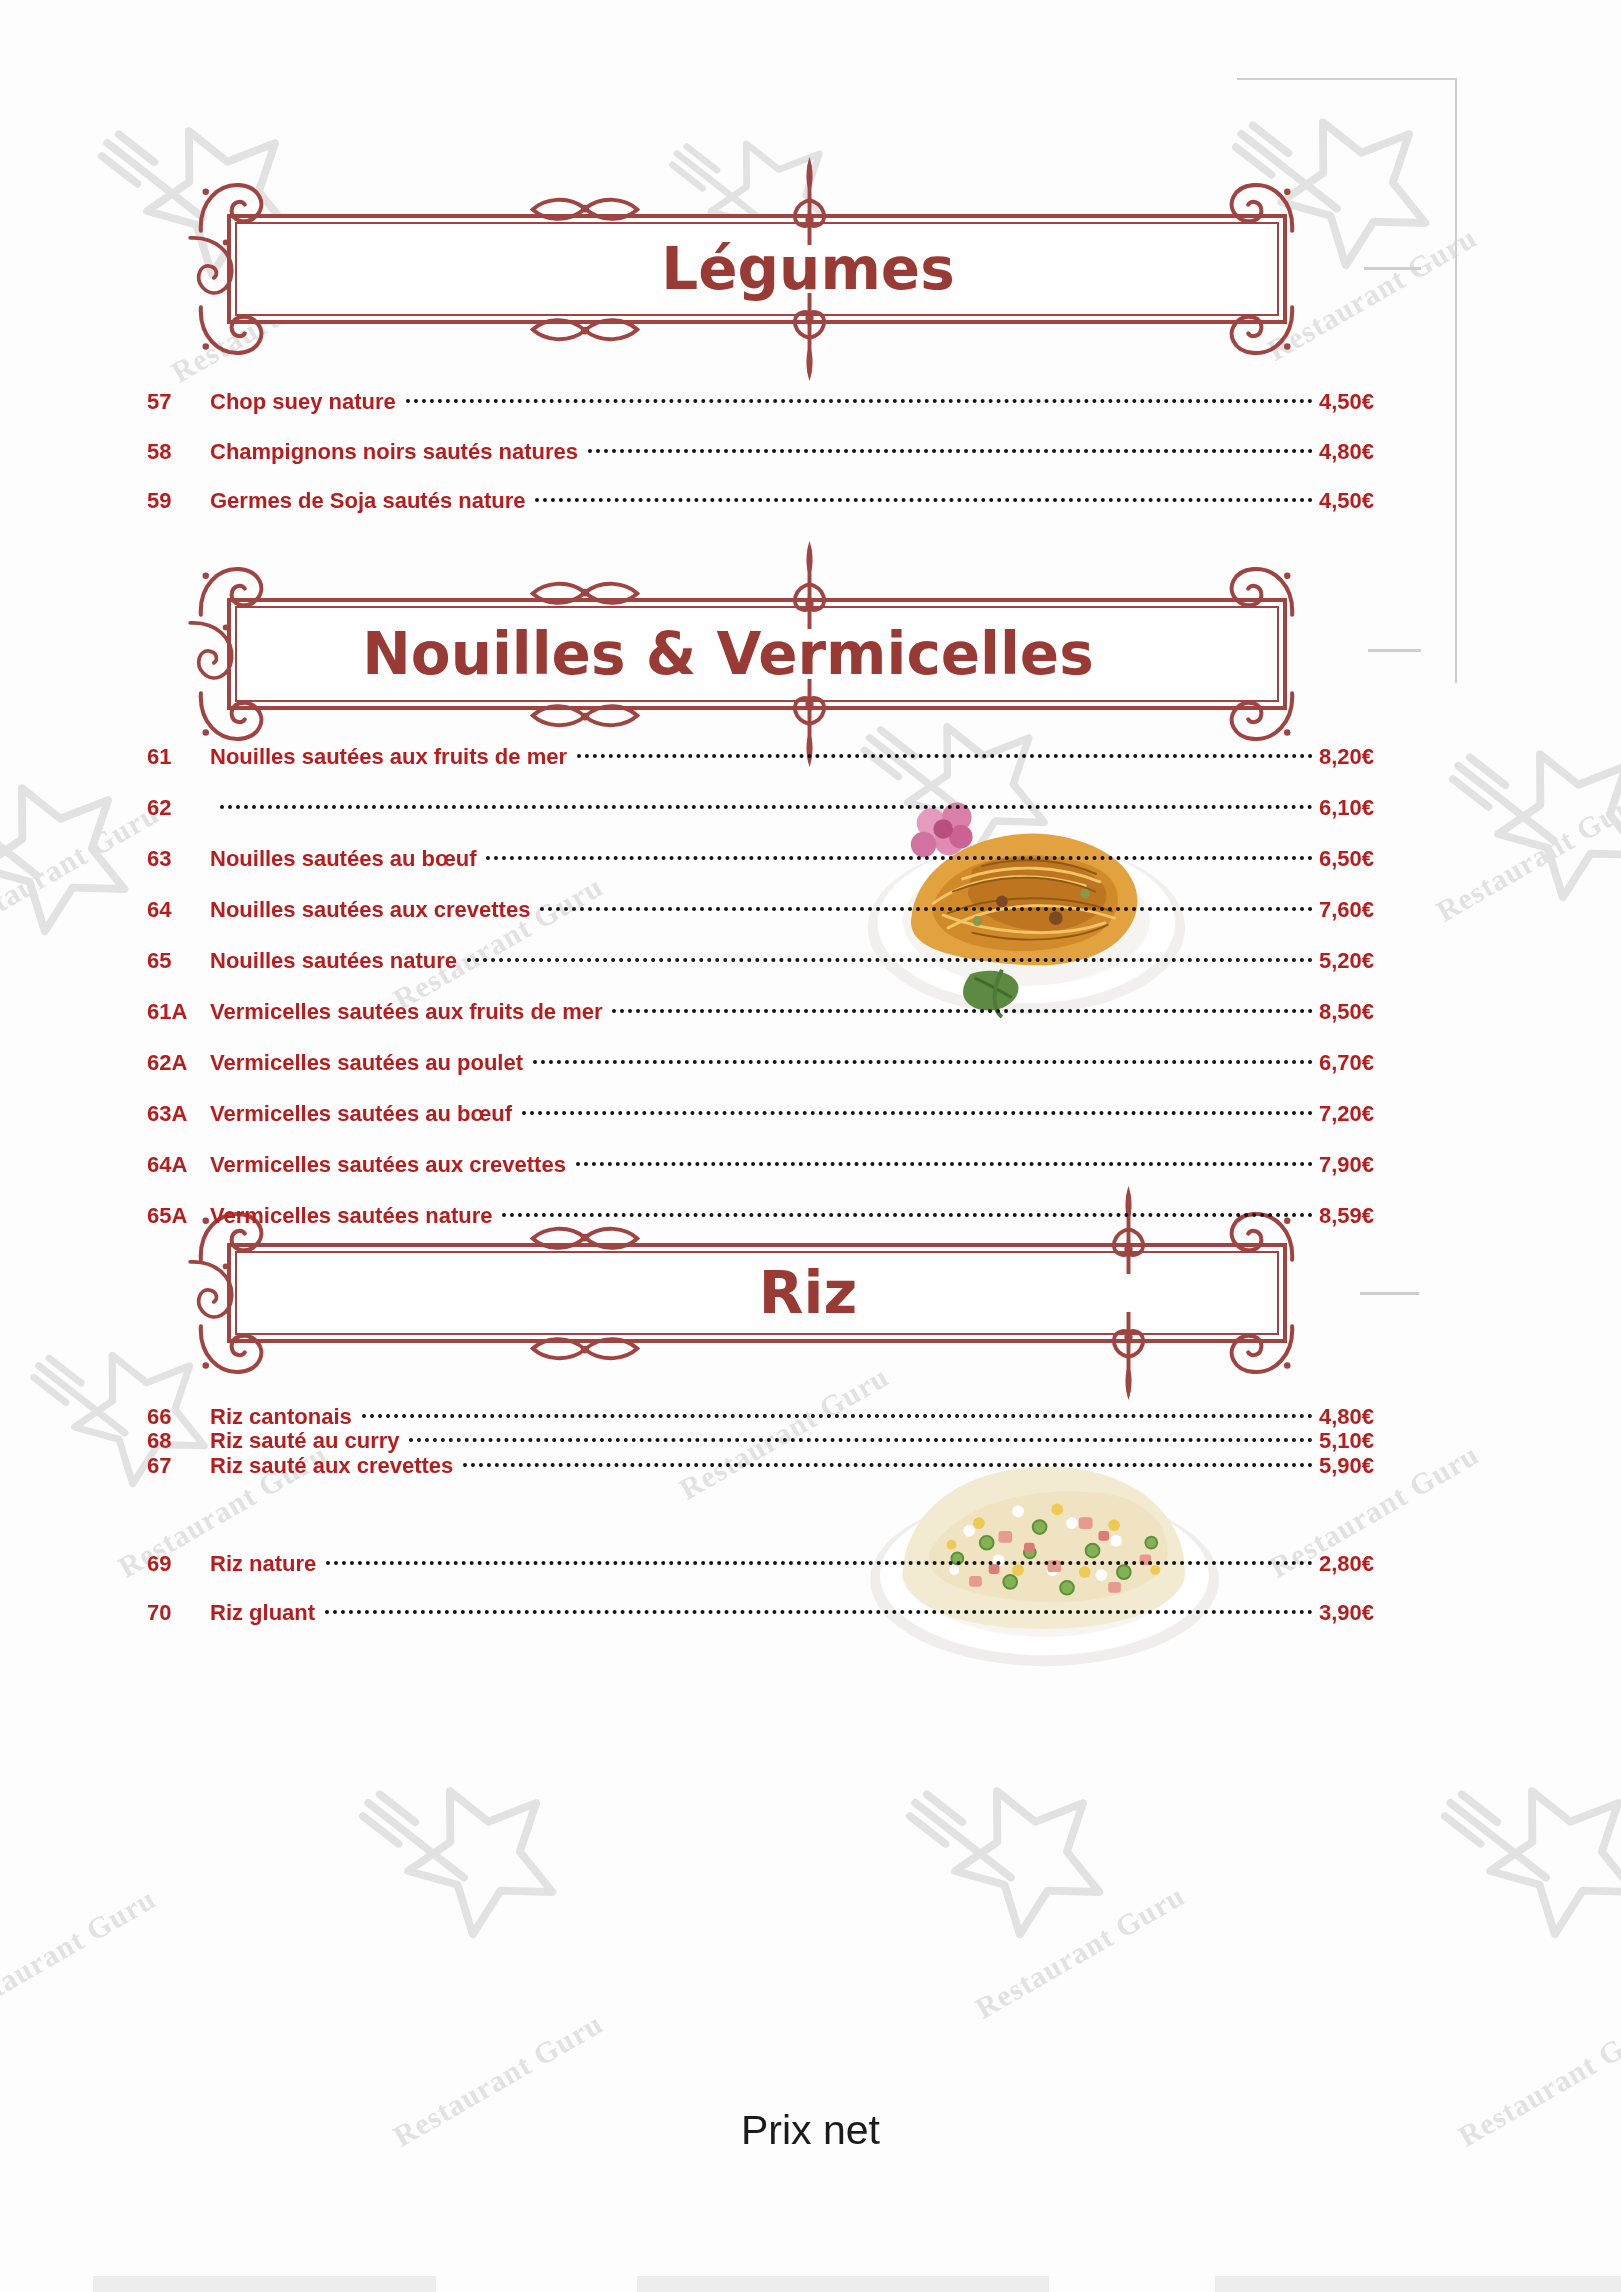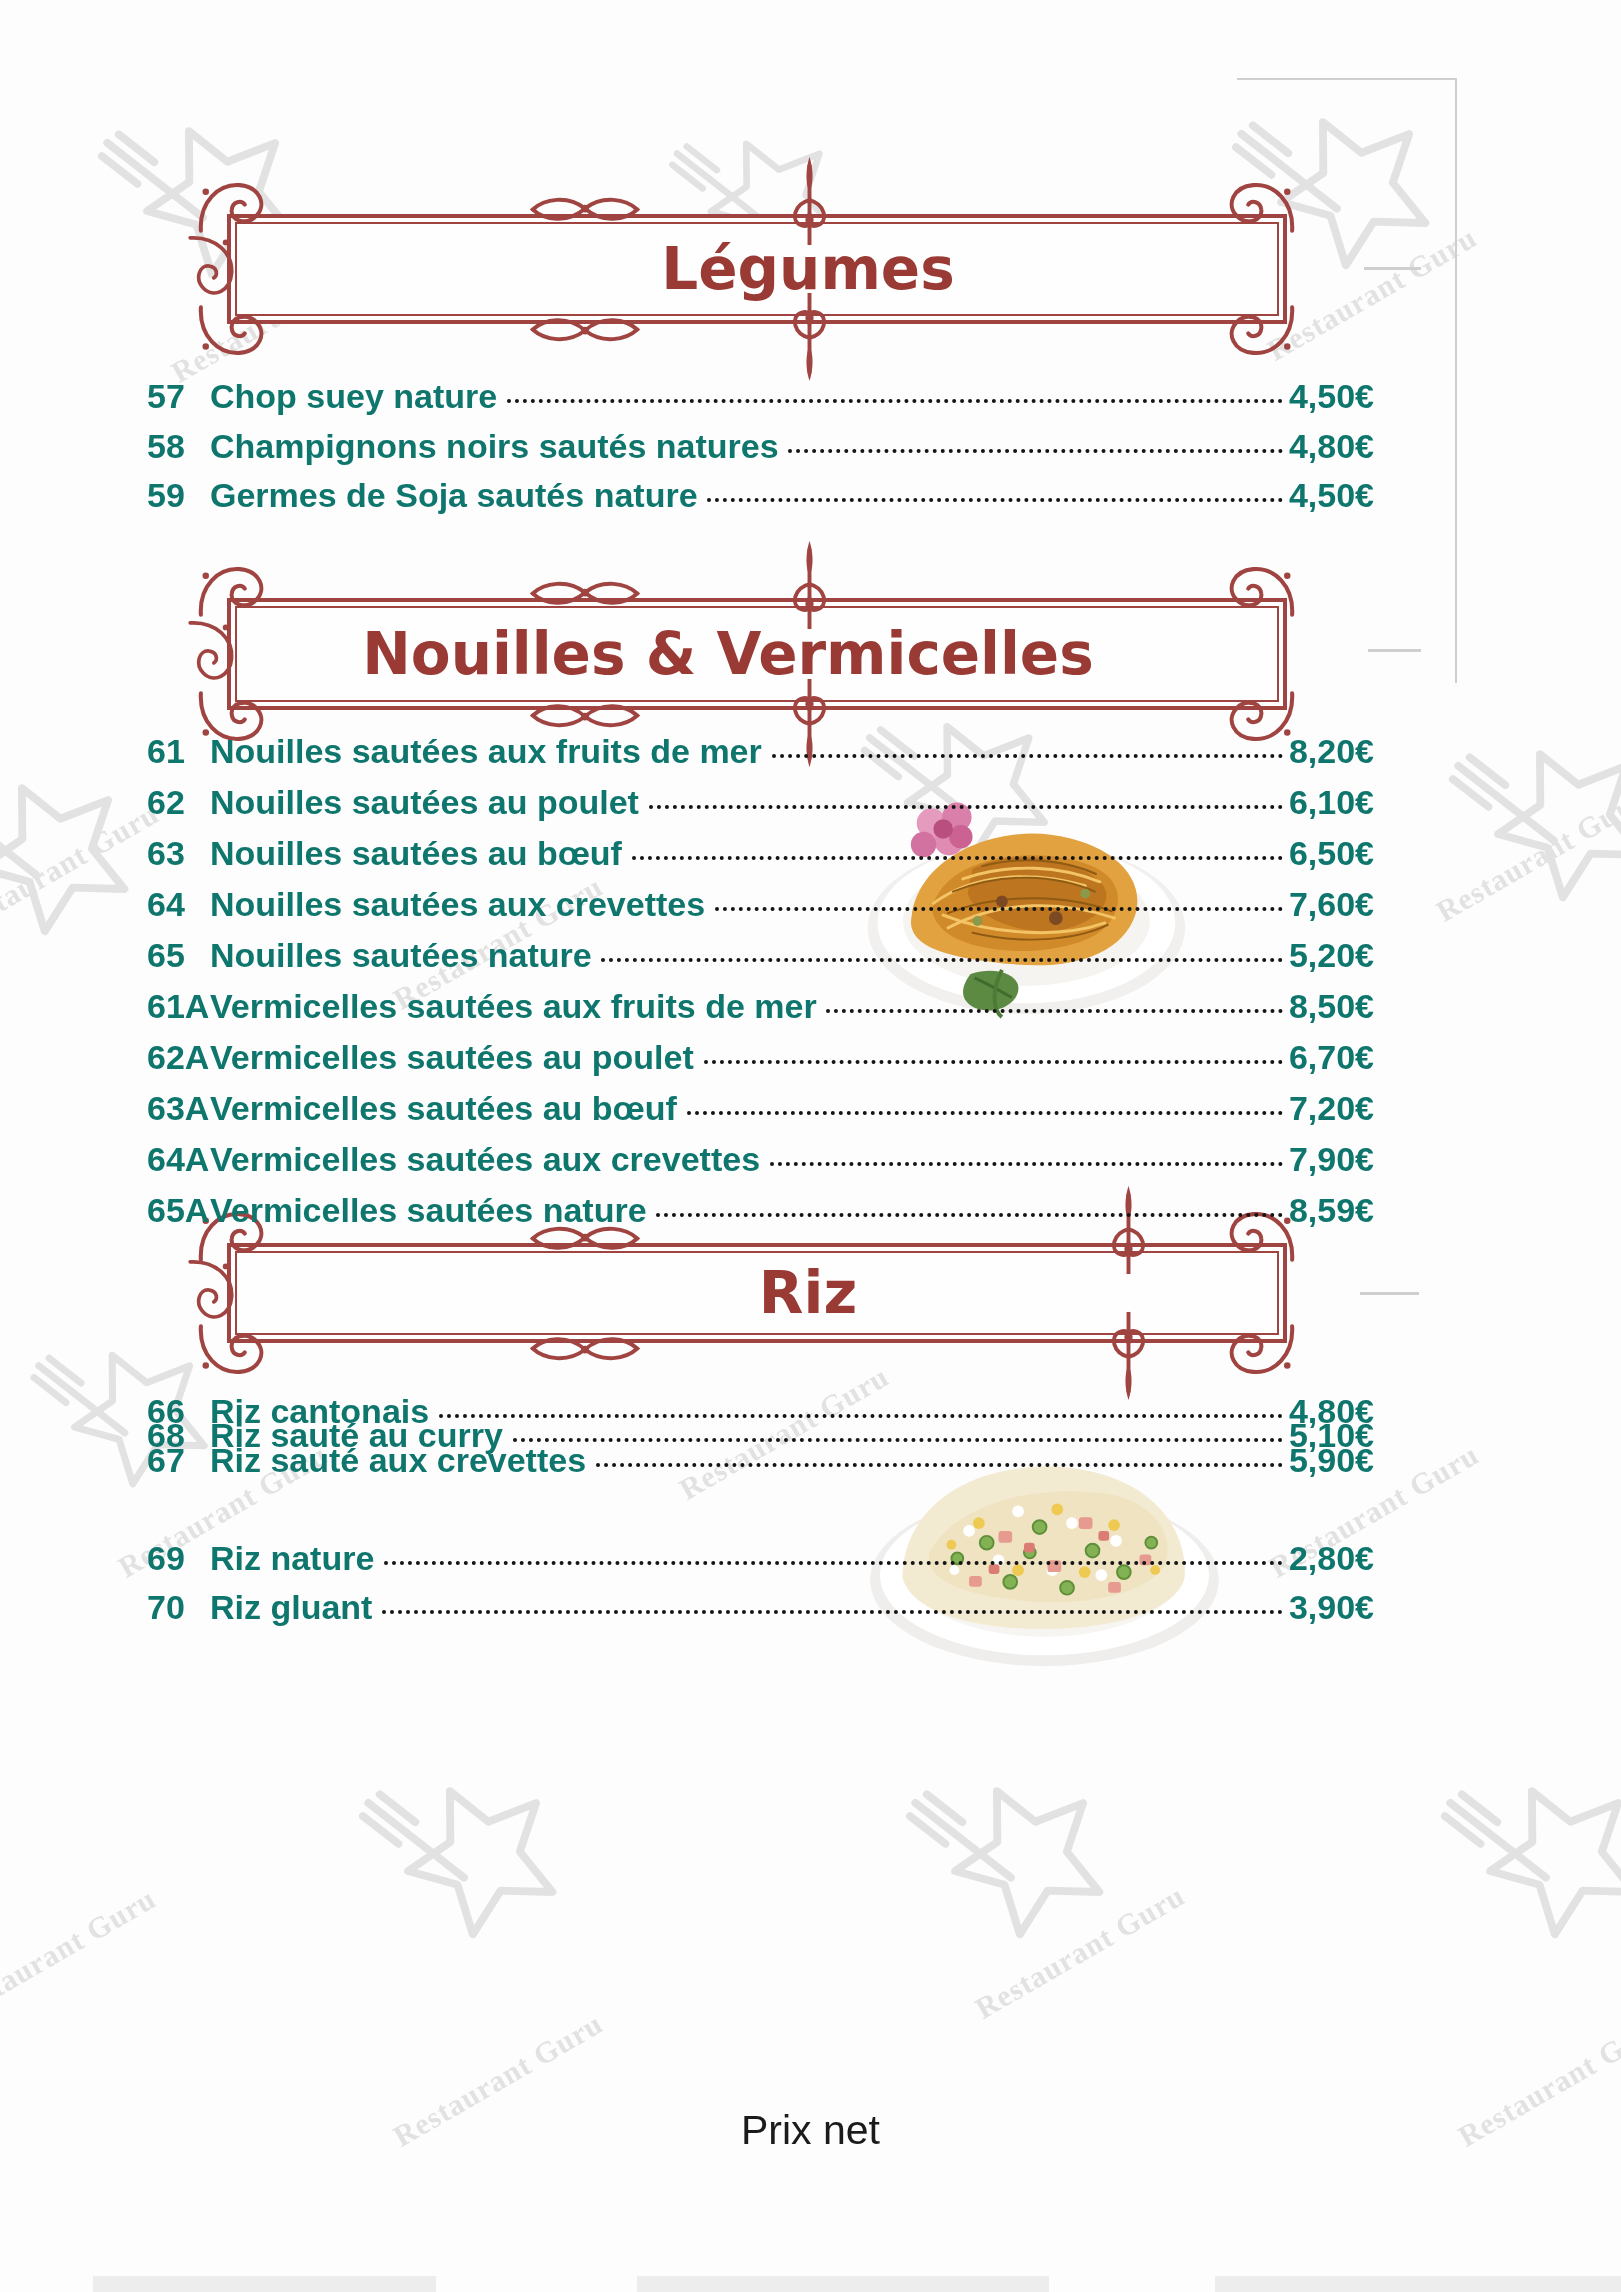--- a/index.html
+++ b/index.html
@@ -20,21 +20,21 @@
   .banner{position:absolute;left:227px;width:1060px;box-sizing:border-box;background:#fefefe;
           border:4.9px solid #a04441;z-index:4;}
   .banner::before{content:'';position:absolute;inset:3.9px;border:2px solid #a04441;pointer-events:none;}
   .banner .title{position:absolute;inset:0;display:flex;align-items:center;justify-content:center;
           color:#9a3a34;font-weight:bold;font-size:58px;font-family:"DejaVu Sans",sans-serif;
           letter-spacing:0px;}
   .orn{position:absolute;overflow:visible;z-index:5;}
 
   
   .row{position:absolute;left:147px;width:1227px;height:43px;display:flex;align-items:flex-end;
-       font-weight:bold;font-size:34px;line-height:1;color:#0f766e;z-index:6;}
+       font-weight:bold;font-size:22px;line-height:1;color:#b91c1c;z-index:6;}
   .row .num{flex:0 0 63px;}
   .row .nm{white-space:nowrap;}
   .row .dots{flex:1;align-self:stretch;position:relative;}
   .row .dots::after{content:'';position:absolute;left:9.8px;right:5.9px;bottom:9.8px;
        border-bottom:4.9px dotted #141414;}
   .row .pr{white-space:nowrap;}
 
   
   .photo{position:absolute;z-index:3;}
 
@@ -301,21 +301,20 @@
   </div>
 
   <div class="row" style="top:725px">
     <span class="num">61</span>
     <span class="nm">Nouilles sautées aux fruits de mer</span>
     <span class="dots"></span>
     <span class="pr">8,20€</span>
   </div>
   <div class="row" style="top:776px">
     <span class="num">62</span>
-    <span class="nm">Nouilles sautées au poulet</span>
     <span class="dots"></span>
     <span class="pr">6,10€</span>
   </div>
   <div class="row" style="top:827px">
     <span class="num">63</span>
     <span class="nm">Nouilles sautées au bœuf</span>
     <span class="dots"></span>
     <span class="pr">6,50€</span>
   </div>
   <div class="row" style="top:878px">

